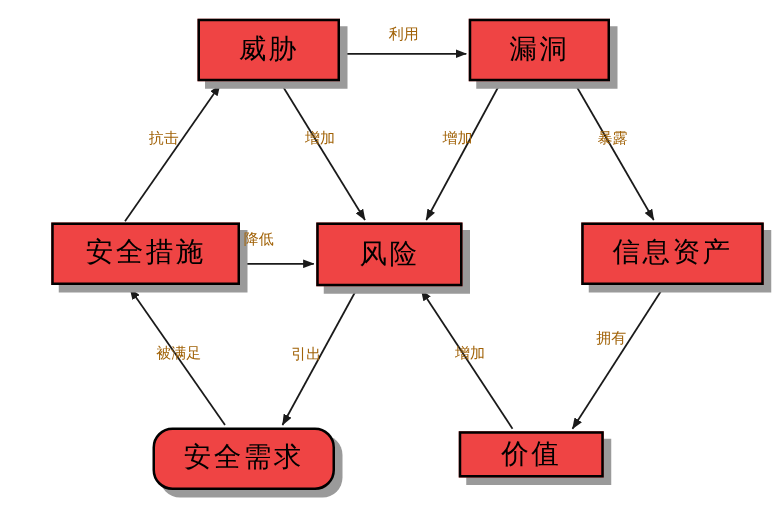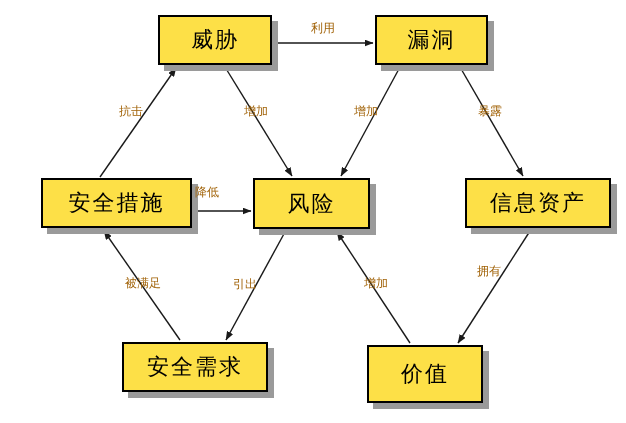--- a/index.html
+++ b/index.html
@@ -18,21 +18,21 @@
   #edges {
     position: absolute;
     left: 0; top: 0;
     width: 626px;
     height: 423px;
     pointer-events: none;
   }
   .node {
     position: absolute;
     box-sizing: border-box;
-    background: #fde047;
+    background: #ef4444;
     border: 2px solid #000000;
     display: flex;
     align-items: center;
     justify-content: center;
     box-shadow: 6px 6px 0 0 #9a9a9a;
     z-index: 2;
   }
   .node-label {
     font-size: 22px;
     line-height: 1;
@@ -108,25 +108,25 @@
   </div>
 
   <div class="node" style="left:253px; top:178px; width:117px; height:51px;">
     <span class="node-label">风险</span>
   </div>
 
   <div class="node" style="left:465px; top:178px; width:146px; height:50px;text-align:right;">
     <span class="node-label">信息资产</span>
   </div>
 
-  <div class="node" style="left:122px; top:342px; width:146px; height:50px;">
+  <div class="node" style="left:122px; top:342px; width:146px; height:50px;border-radius:16px;">
     <span class="node-label">安全需求</span>
   </div>
 
-  <div class="node" style="left:367px; top:345px; width:116px; height:58px;">
+  <div class="node" style="left:367px; top:345px; width:116px; height:37px;">
     <span class="node-label">价值</span>
   </div>
 
   <span class="edge-label" style="left:323px; top:28px;">利用</span>
   <span class="edge-label" style="left:131px; top:111px;">抗击</span>
   <span class="edge-label" style="left:256px; top:111px;">增加</span>
   <span class="edge-label" style="left:366px; top:111px;">增加</span>
   <span class="edge-label" style="left:490px; top:111px;">暴露</span>
   <span class="edge-label" style="left:207px; top:192px;">降低</span>
   <span class="edge-label" style="left:143px; top:283px;">被满足</span>

